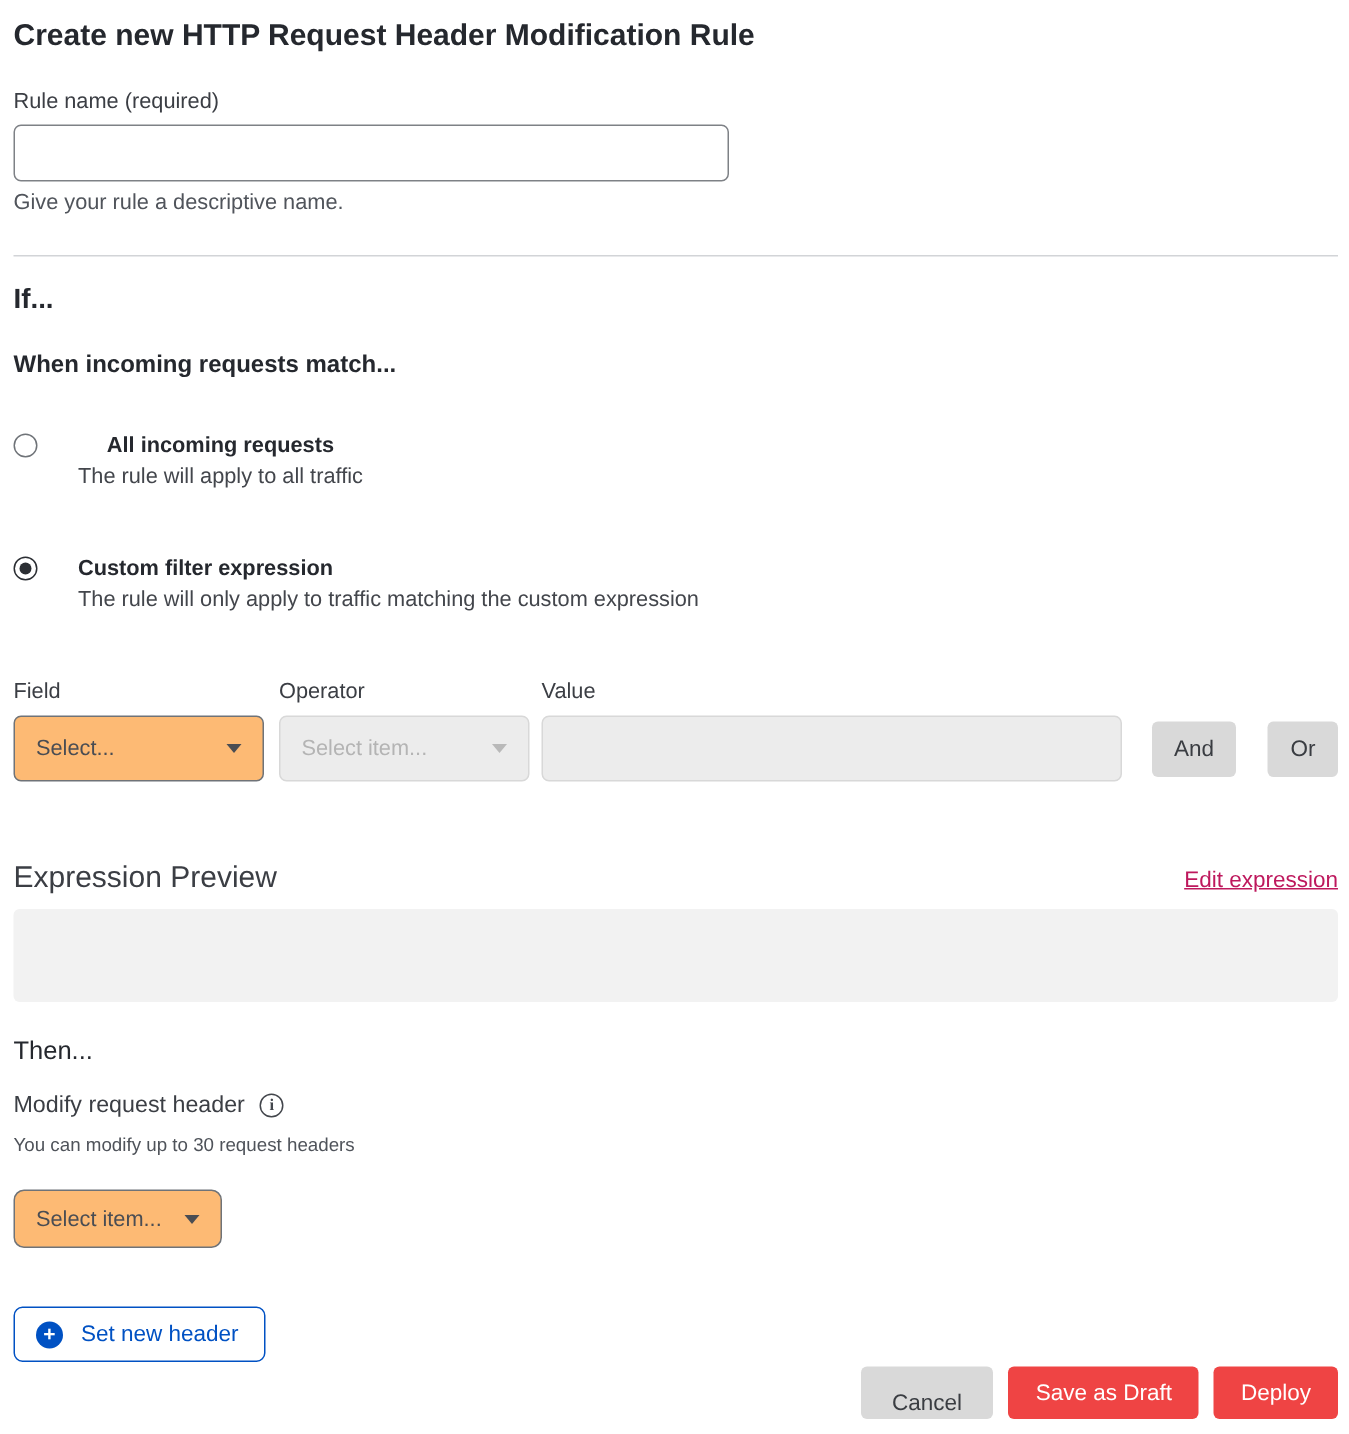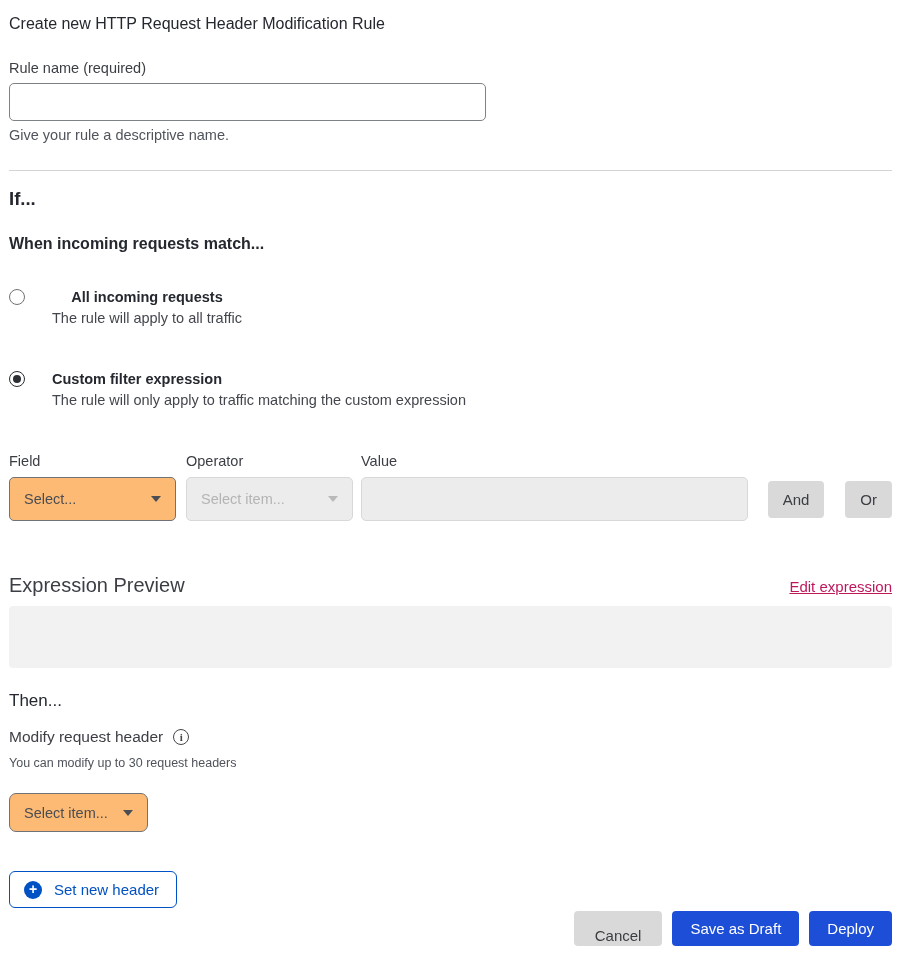--- a/index.html
+++ b/index.html
@@ -7,21 +7,21 @@
   body {
     width: 899px; height: 956px;
     font-family: "Liberation Sans", sans-serif;
     color: #36393f;
     overflow: hidden;
   }
   .page { padding: 9px 7px 0 9px; }
 
   
   .page-title {
-    font-size: 16px; font-weight: 400; color: #25282e;
+    font-size: 20px; font-weight: 700; color: #25282e;
     margin: 2px 0 0 0; line-height: 26px;
   }
   .field-label {
     display: block; font-size: 14.5px; color: #3b3e44;
     margin-top: 23px;
   }
   .text-input {
     display: block; margin-top: 7px;
     width: 477px; height: 38px;
     border: 1px solid #7e8186; border-radius: 5px;
@@ -137,21 +137,21 @@
     display: inline-block; font-weight: 700;
   }
 
   
   .footer {
     display: flex; justify-content: flex-end; align-items: center;
     gap: 10px; margin-top: 3px;
   }
   .footer .btn-gray { height: 35px; padding: 16px 21px; }
   .btn-blue {
-    background: #1d4ed8; color: #ffffff; border: none; border-radius: 4px;
+    background: #ef4444; color: #ffffff; border: none; border-radius: 4px;
     font-family: "Liberation Sans", sans-serif;
     font-size: 15px; height: 35px; padding: 0 18px; cursor: pointer;
   }
 </style>
 </head>
 <body>
 
 <div class="page">
 
   <h1 class="page-title">Create new HTTP Request Header Modification Rule</h1>

